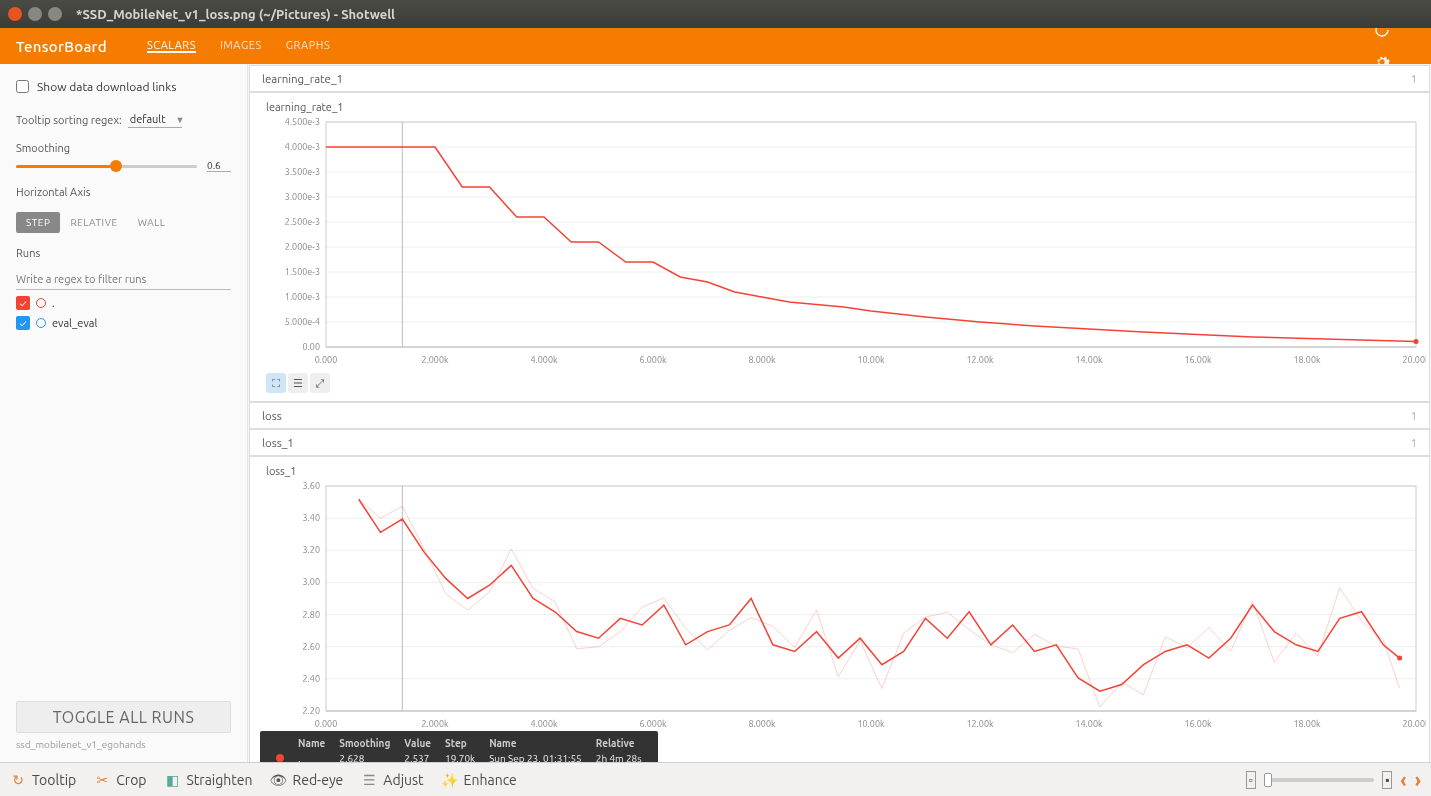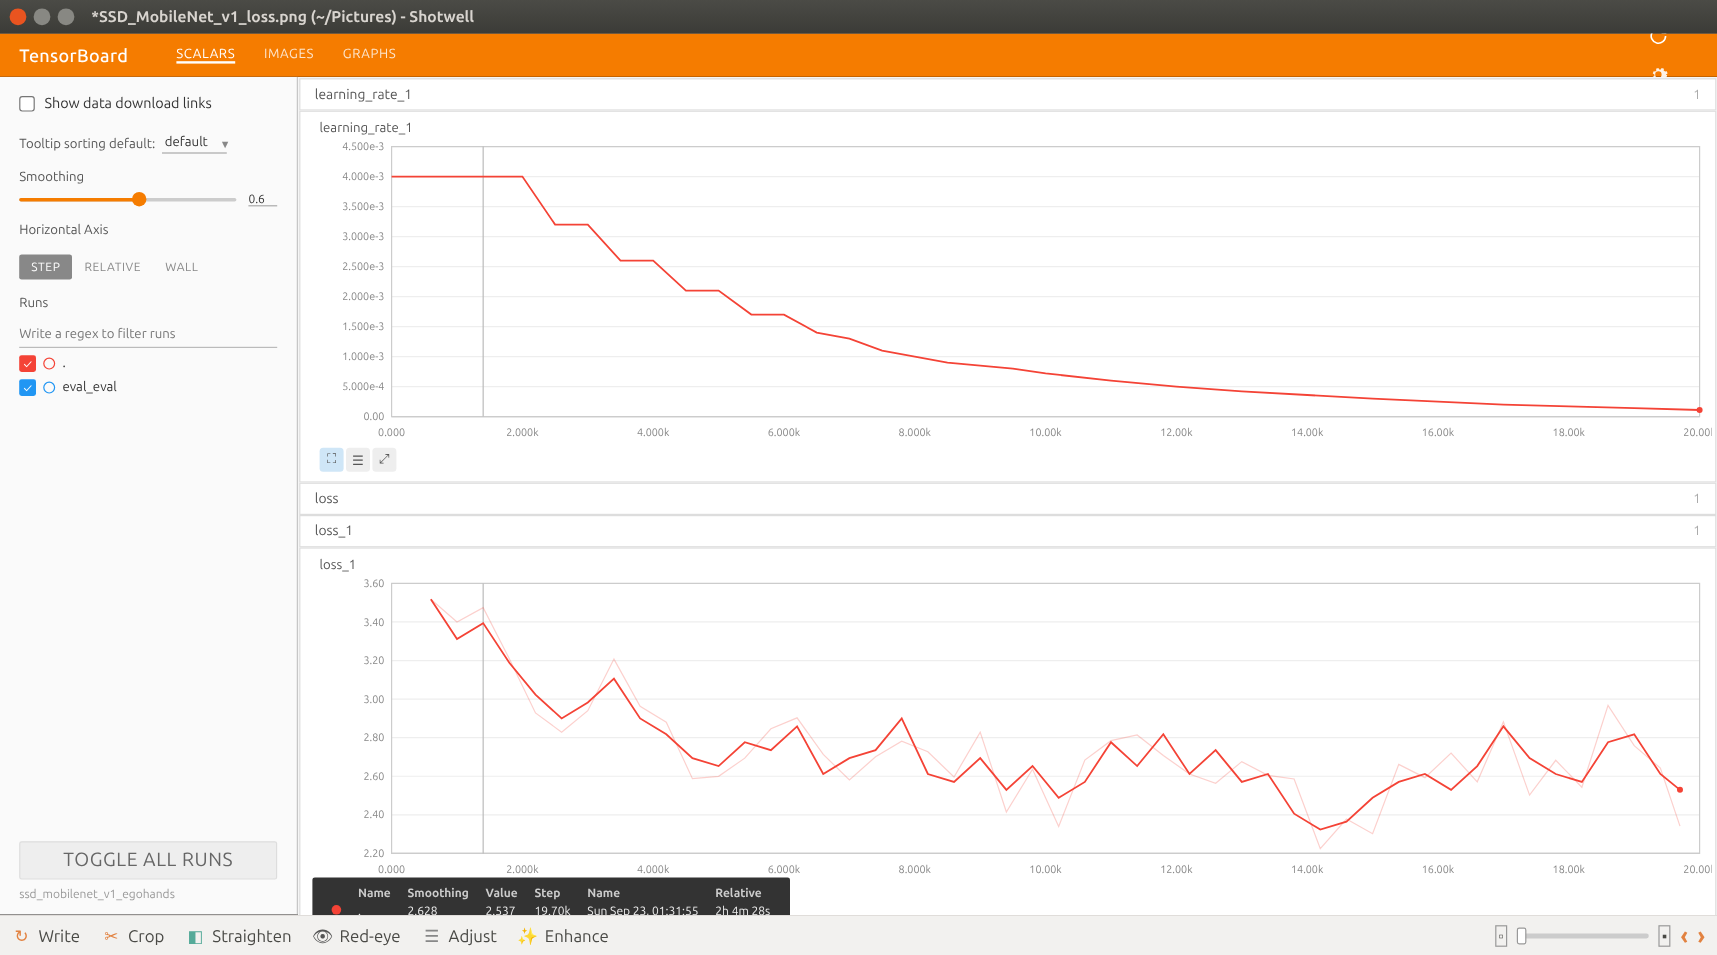--- a/index.html
+++ b/index.html
@@ -7,21 +7,21 @@
 
 
 .titlebar { height: 28px; background: linear-gradient(#4b4b46, #3b3b37); display: flex; align-items: center; padding: 0 8px; color: #d8d4cf; font-size: 13px; font-weight: bold; }
 .win-btn { width: 14px; height: 14px; border-radius: 50%; margin-right: 6px; display: inline-block; }
 .win-close { background: #e95420; }
 .win-min { background: #888883; }
 .win-max { background: #888883; }
 .titlebar-text { margin-left: 8px; }
 
 
-.app-area { flex: 1; background: #000000; display: flex; flex-direction: column; overflow: hidden; position: relative; }
+.app-area { flex: 1; background: #22c55e; display: flex; flex-direction: column; overflow: hidden; position: relative; }
 
 
 .tb-header { height: 36px; background: #f57c00; display: flex; align-items: center; padding: 0 16px; color: #fff; font-size: 13px; }
 .tb-logo { font-weight: 500; font-size: 15px; margin-right: 40px; letter-spacing: 0.3px; }
 .tb-tabs { display: flex; gap: 24px; font-size: 11px; letter-spacing: 0.5px; }
 .tb-tab { color: rgba(255,255,255,0.8); cursor: pointer; padding-bottom: 0; }
 .tb-tab.active { color: #fff; border-bottom: 2px solid #fff; }
 .tb-header-right { margin-left: auto; display: flex; align-items: center; gap: 14px; flex-direction: column; }
 .tb-inactive { font-size: 11px; color: rgba(255,255,255,0.85); display: flex; align-items: center; gap: 6px; border-bottom: 1px solid rgba(255,255,255,0.5); padding: 2px 4px;}
 .tb-icon { width: 18px; height: 18px; display: inline-flex; align-items: center; justify-content: center; color: #fff; }
@@ -125,21 +125,21 @@
 
   <div class="tb-body">
 
     <div class="sidebar">
       <label class="cb-row">
         <input type="checkbox" class="cb" style="">
         <span>Show data download links</span>
       </label>
 
       <div class="tooltip-row">
-        <span>Tooltip sorting default:</span>
+        <span>Tooltip sorting regex:</span>
         <span class="tooltip-select">
           <span>default</span>
         </span>
         <span class="caret-down">▼</span>
       </div>
 
       <div class="side-label">Smoothing</div>
       <div class="smoothing-row">
         <div class="slider-track">
           <div class="slider-fill"></div>
@@ -304,21 +304,21 @@
         </div>
       </div>
 
     </div>
   </div>
 </div>
 
 <div class="bottom-bar">
   <div class="bb-item">
       <span class="bb-icon" style="color:#e28240">↻</span>
-      <span>Write</span>
+      <span>Tooltip</span>
     </div>
   <div class="bb-item">
       <span class="bb-icon" style="color:#e28240">✂</span>
       <span>Crop</span>
     </div>
   <div class="bb-item">
       <span class="bb-icon" style="color:#5a9">◧</span>
       <span>Straighten</span>
     </div>
   <div class="bb-item">

